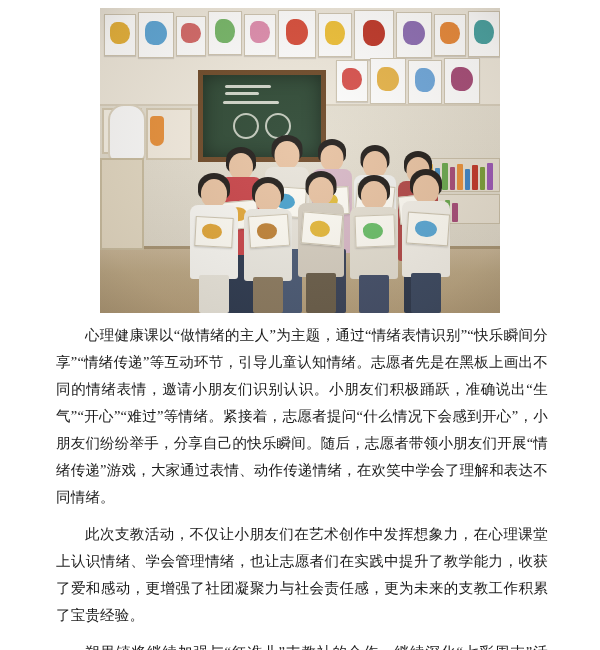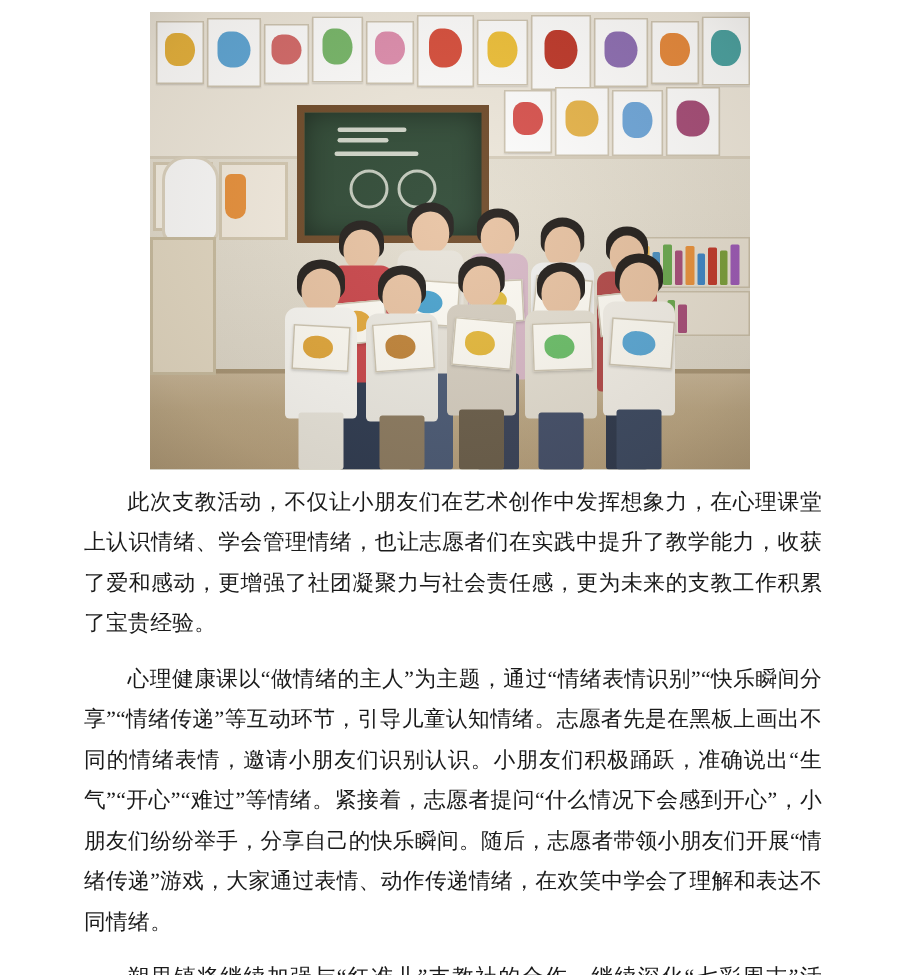--- a/index.html
+++ b/index.html
@@ -385,19 +385,19 @@
         <div class="sheet" style="left:7px;top:44px;width:40px;height:30px;transform:rotate(4deg);">
           <i style="left:7px;top:7px;width:22px;height:16px;background:#5aa8d6;"></i>
         </div>
       </div>
 
       <div class="photo-tone"></div>
     </div>
   </div>
 
   <div class="article">
+    <p class="para">心理健康课以“做情绪的主人”为主题，通过“情绪表情识别”“快乐瞬间分享”“情绪传递”等互动环节，引导儿童认知情绪。志愿者先是在黑板上画出不同的情绪表情，邀请小朋友们识别认识。小朋友们积极踊跃，准确说出“生气”“开心”“难过”等情绪。紧接着，志愿者提问“什么情况下会感到开心”，小朋友们纷纷举手，分享自己的快乐瞬间。随后，志愿者带领小朋友们开展“情绪传递”游戏，大家通过表情、动作传递情绪，在欢笑中学会了理解和表达不同情绪。</p>
     <p class="para">此次支教活动，不仅让小朋友们在艺术创作中发挥想象力，在心理课堂上认识情绪、学会管理情绪，也让志愿者们在实践中提升了教学能力，收获了爱和感动，更增强了社团凝聚力与社会责任感，更为未来的支教工作积累了宝贵经验。</p>
-    <p class="para">心理健康课以“做情绪的主人”为主题，通过“情绪表情识别”“快乐瞬间分享”“情绪传递”等互动环节，引导儿童认知情绪。志愿者先是在黑板上画出不同的情绪表情，邀请小朋友们识别认识。小朋友们积极踊跃，准确说出“生气”“开心”“难过”等情绪。紧接着，志愿者提问“什么情况下会感到开心”，小朋友们纷纷举手，分享自己的快乐瞬间。随后，志愿者带领小朋友们开展“情绪传递”游戏，大家通过表情、动作传递情绪，在欢笑中学会了理解和表达不同情绪。</p>
     <p class="para">朔里镇将继续加强与“红准儿”支教社的合作，继续深化“七彩周末”活动，推动优质教育资源向乡村地区延伸。</p>
 
   </div>
 
 </div>
 
 </body></html>

